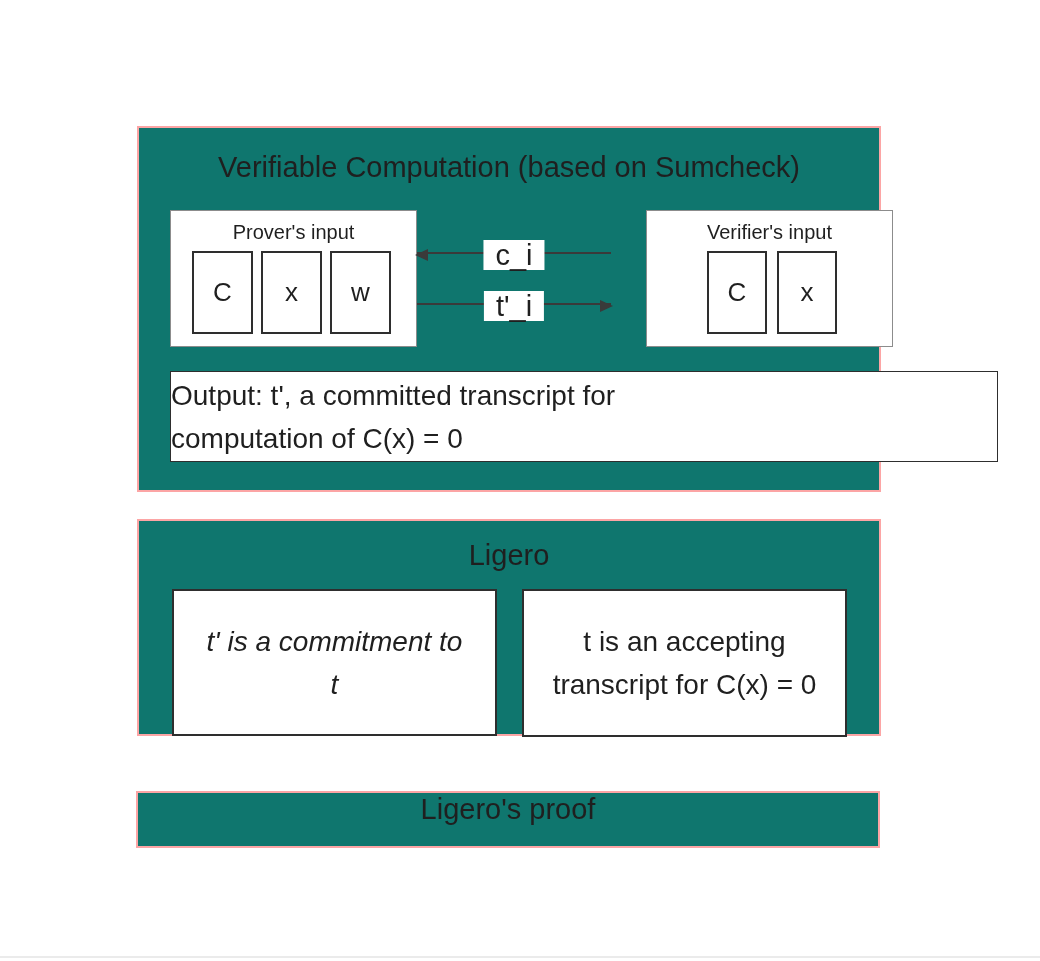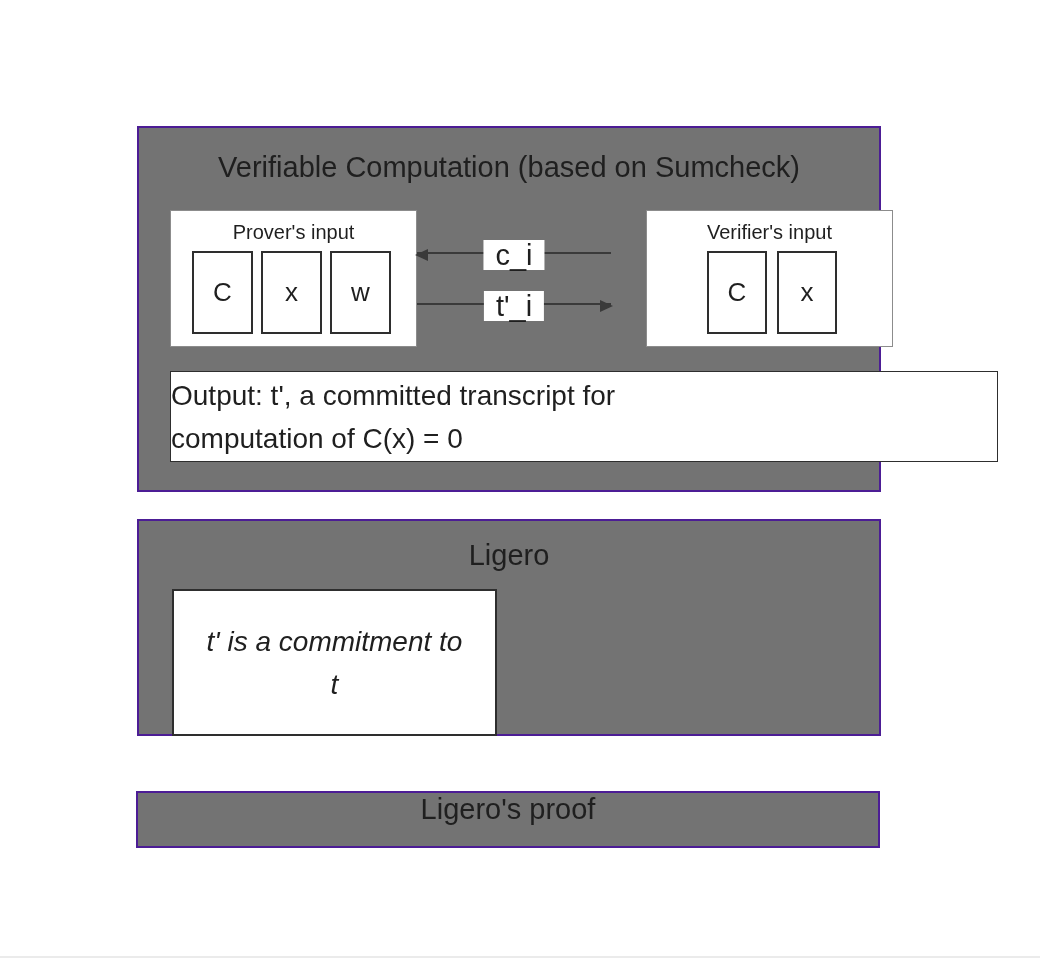--- a/index.html
+++ b/index.html
@@ -12,22 +12,22 @@
     width: 1040px;
     height: 961px;
     background: #ffffff;
     overflow: hidden;
     font-family: "Liberation Sans", "DejaVu Sans", sans-serif;
     color: #1f1f1f;
   }
   .box {
     position: absolute;
     box-sizing: border-box;
-    border: 2px solid #4c1d95;
-    background: #737373;
+    border: 2px solid #fca5a5;
+    background: #0f766e;
   }
   .vc-box     { left: 137px; top: 126px; width: 744px; height: 366px; }
   .ligero-box { left: 137px; top: 519px; width: 744px; height: 217px; }
   .proof-box  { left: 136px; top: 791px; width: 744px; height: 57px;
                 display: flex; align-items: flex-start; justify-content: center; }
 
   .section-title {
     position: absolute;
     left: 0; right: 0;
     text-align: center;
@@ -202,20 +202,24 @@
   </div>
 
   <div class="box ligero-box">
     <div class="section-title ligero-title">Ligero</div>
 
     <div class="claim-box claim-left">
       <span>t' is a commitment to</span>
       <span>t</span>
     </div>
 
+    <div class="claim-box claim-right">
+      <span>t is an accepting</span>
+      <span>transcript for C(x) = 0</span>
+    </div>
   </div>
 
   <div class="box proof-box">
     <span class="proof-label">Ligero's proof</span>
   </div>
 
   <div class="bottom-edge"></div>
 </div>
 
 </body></html>

